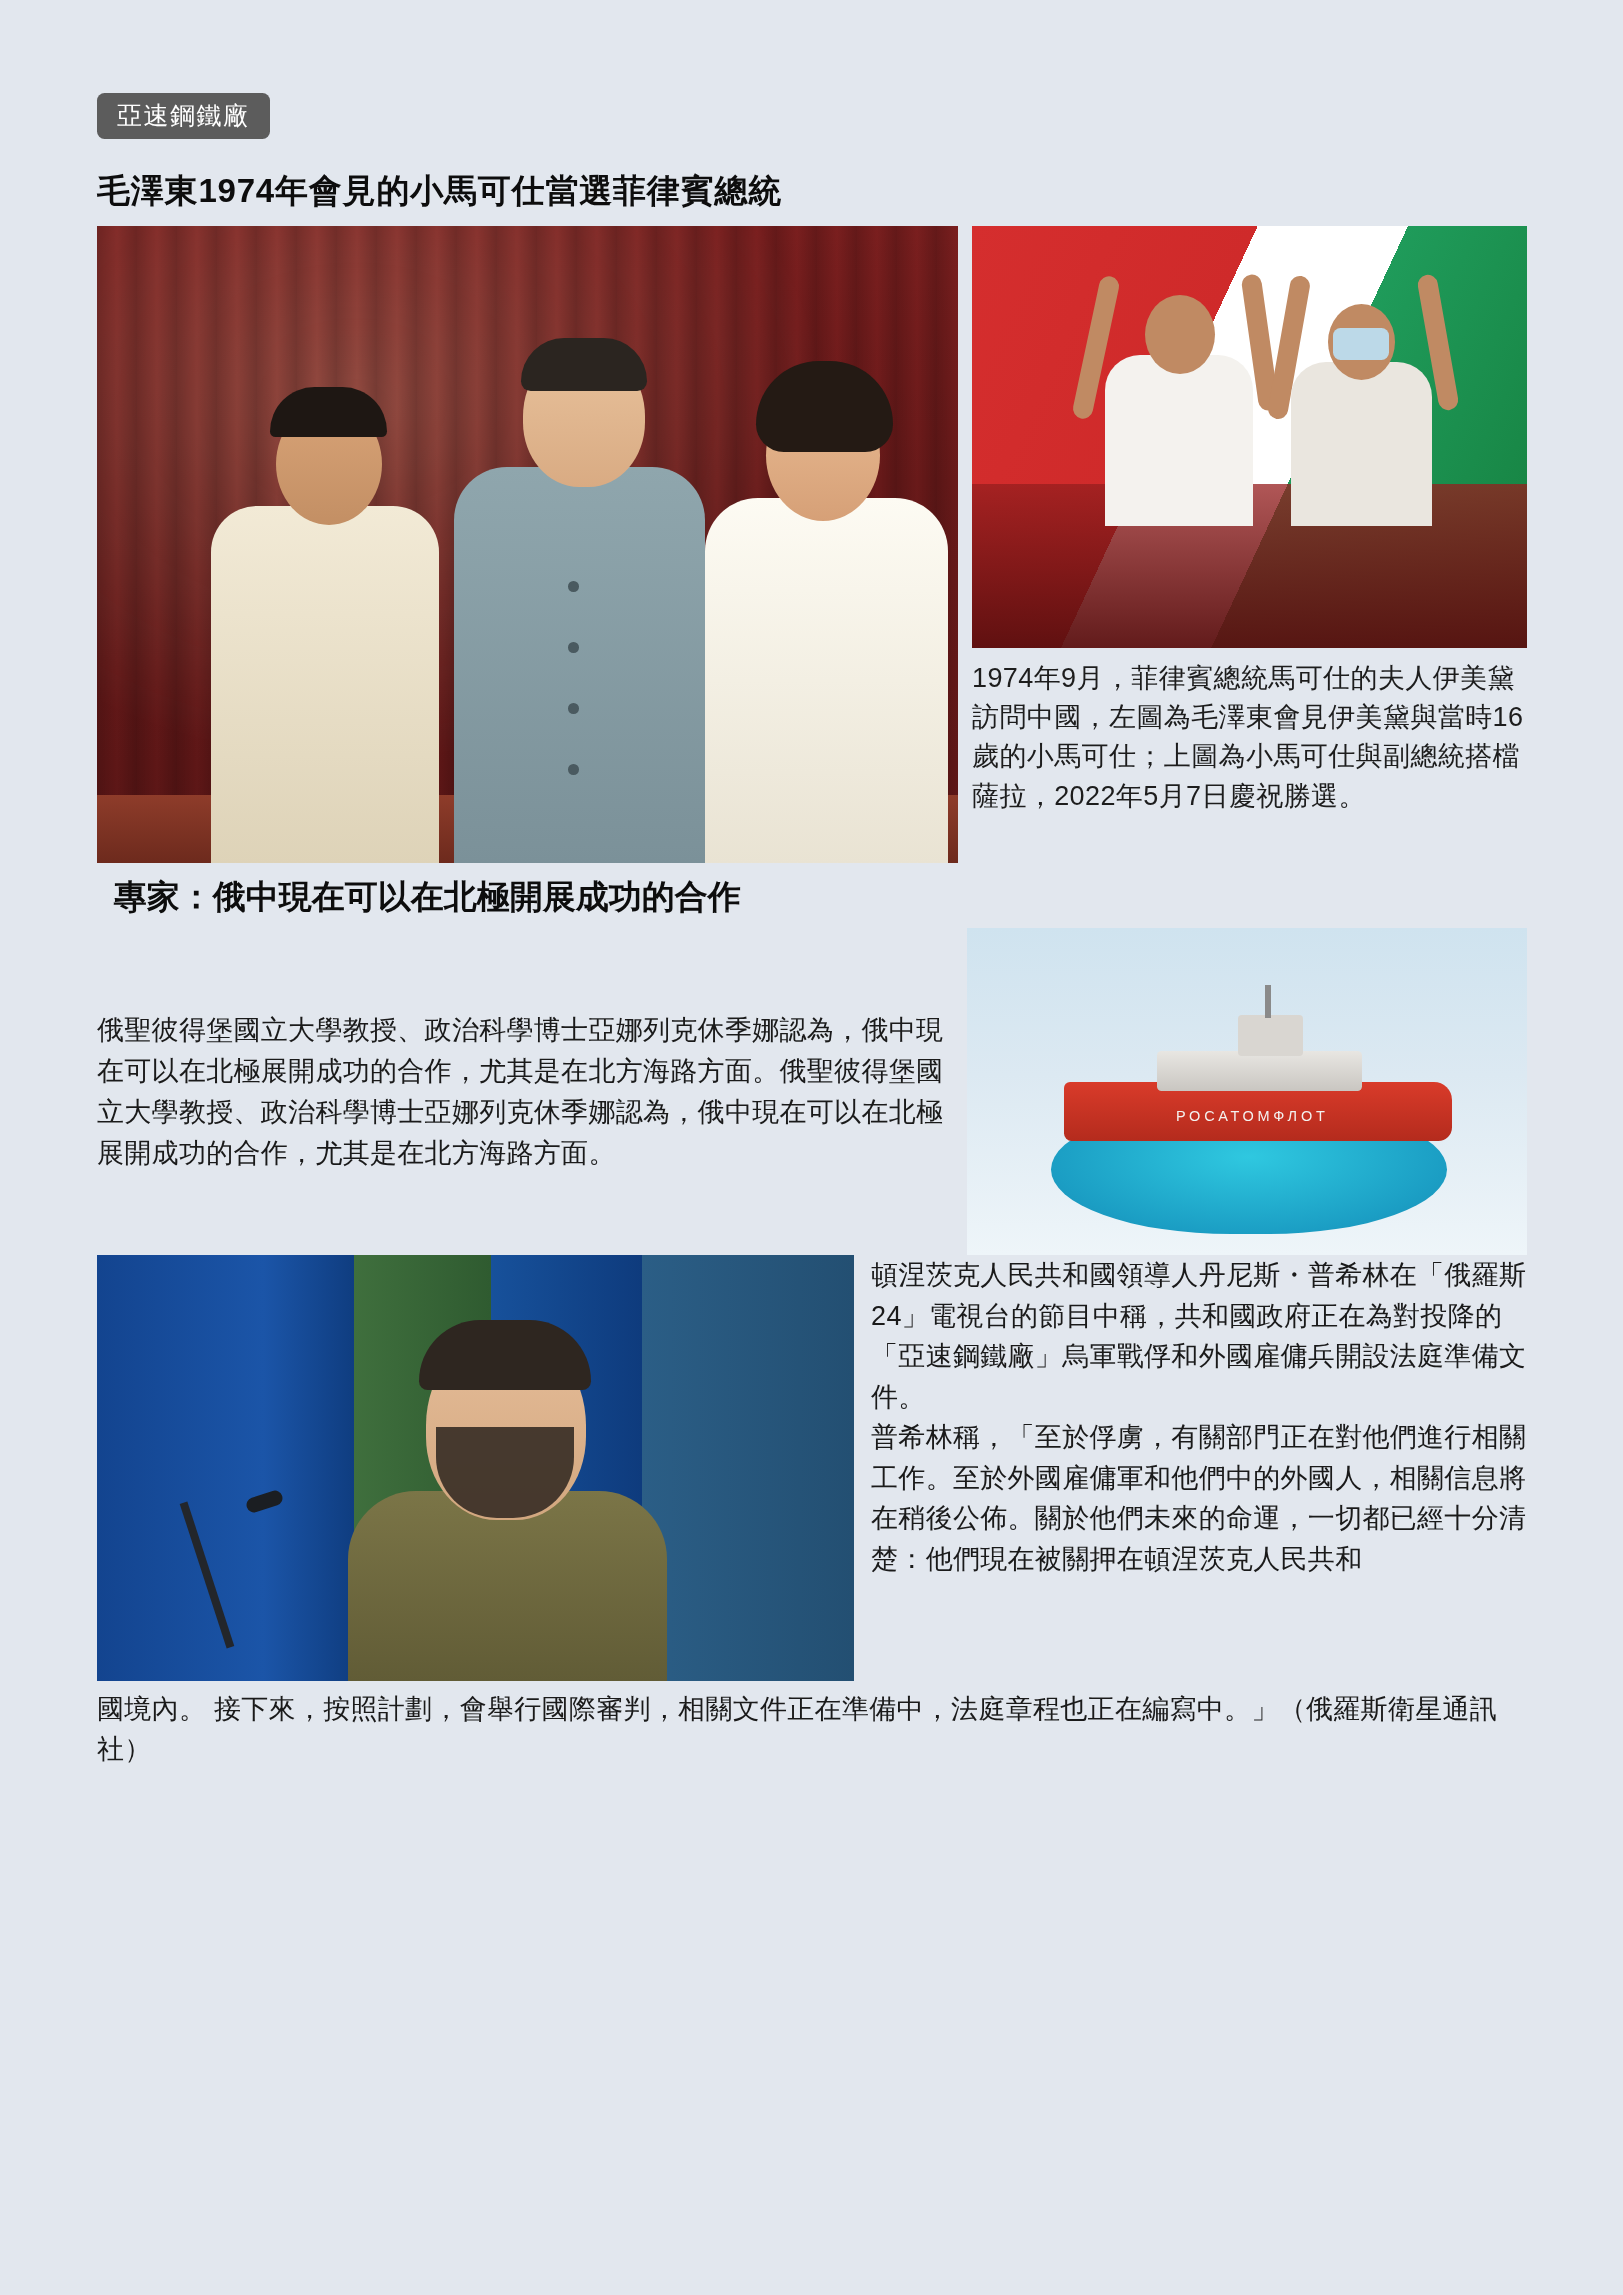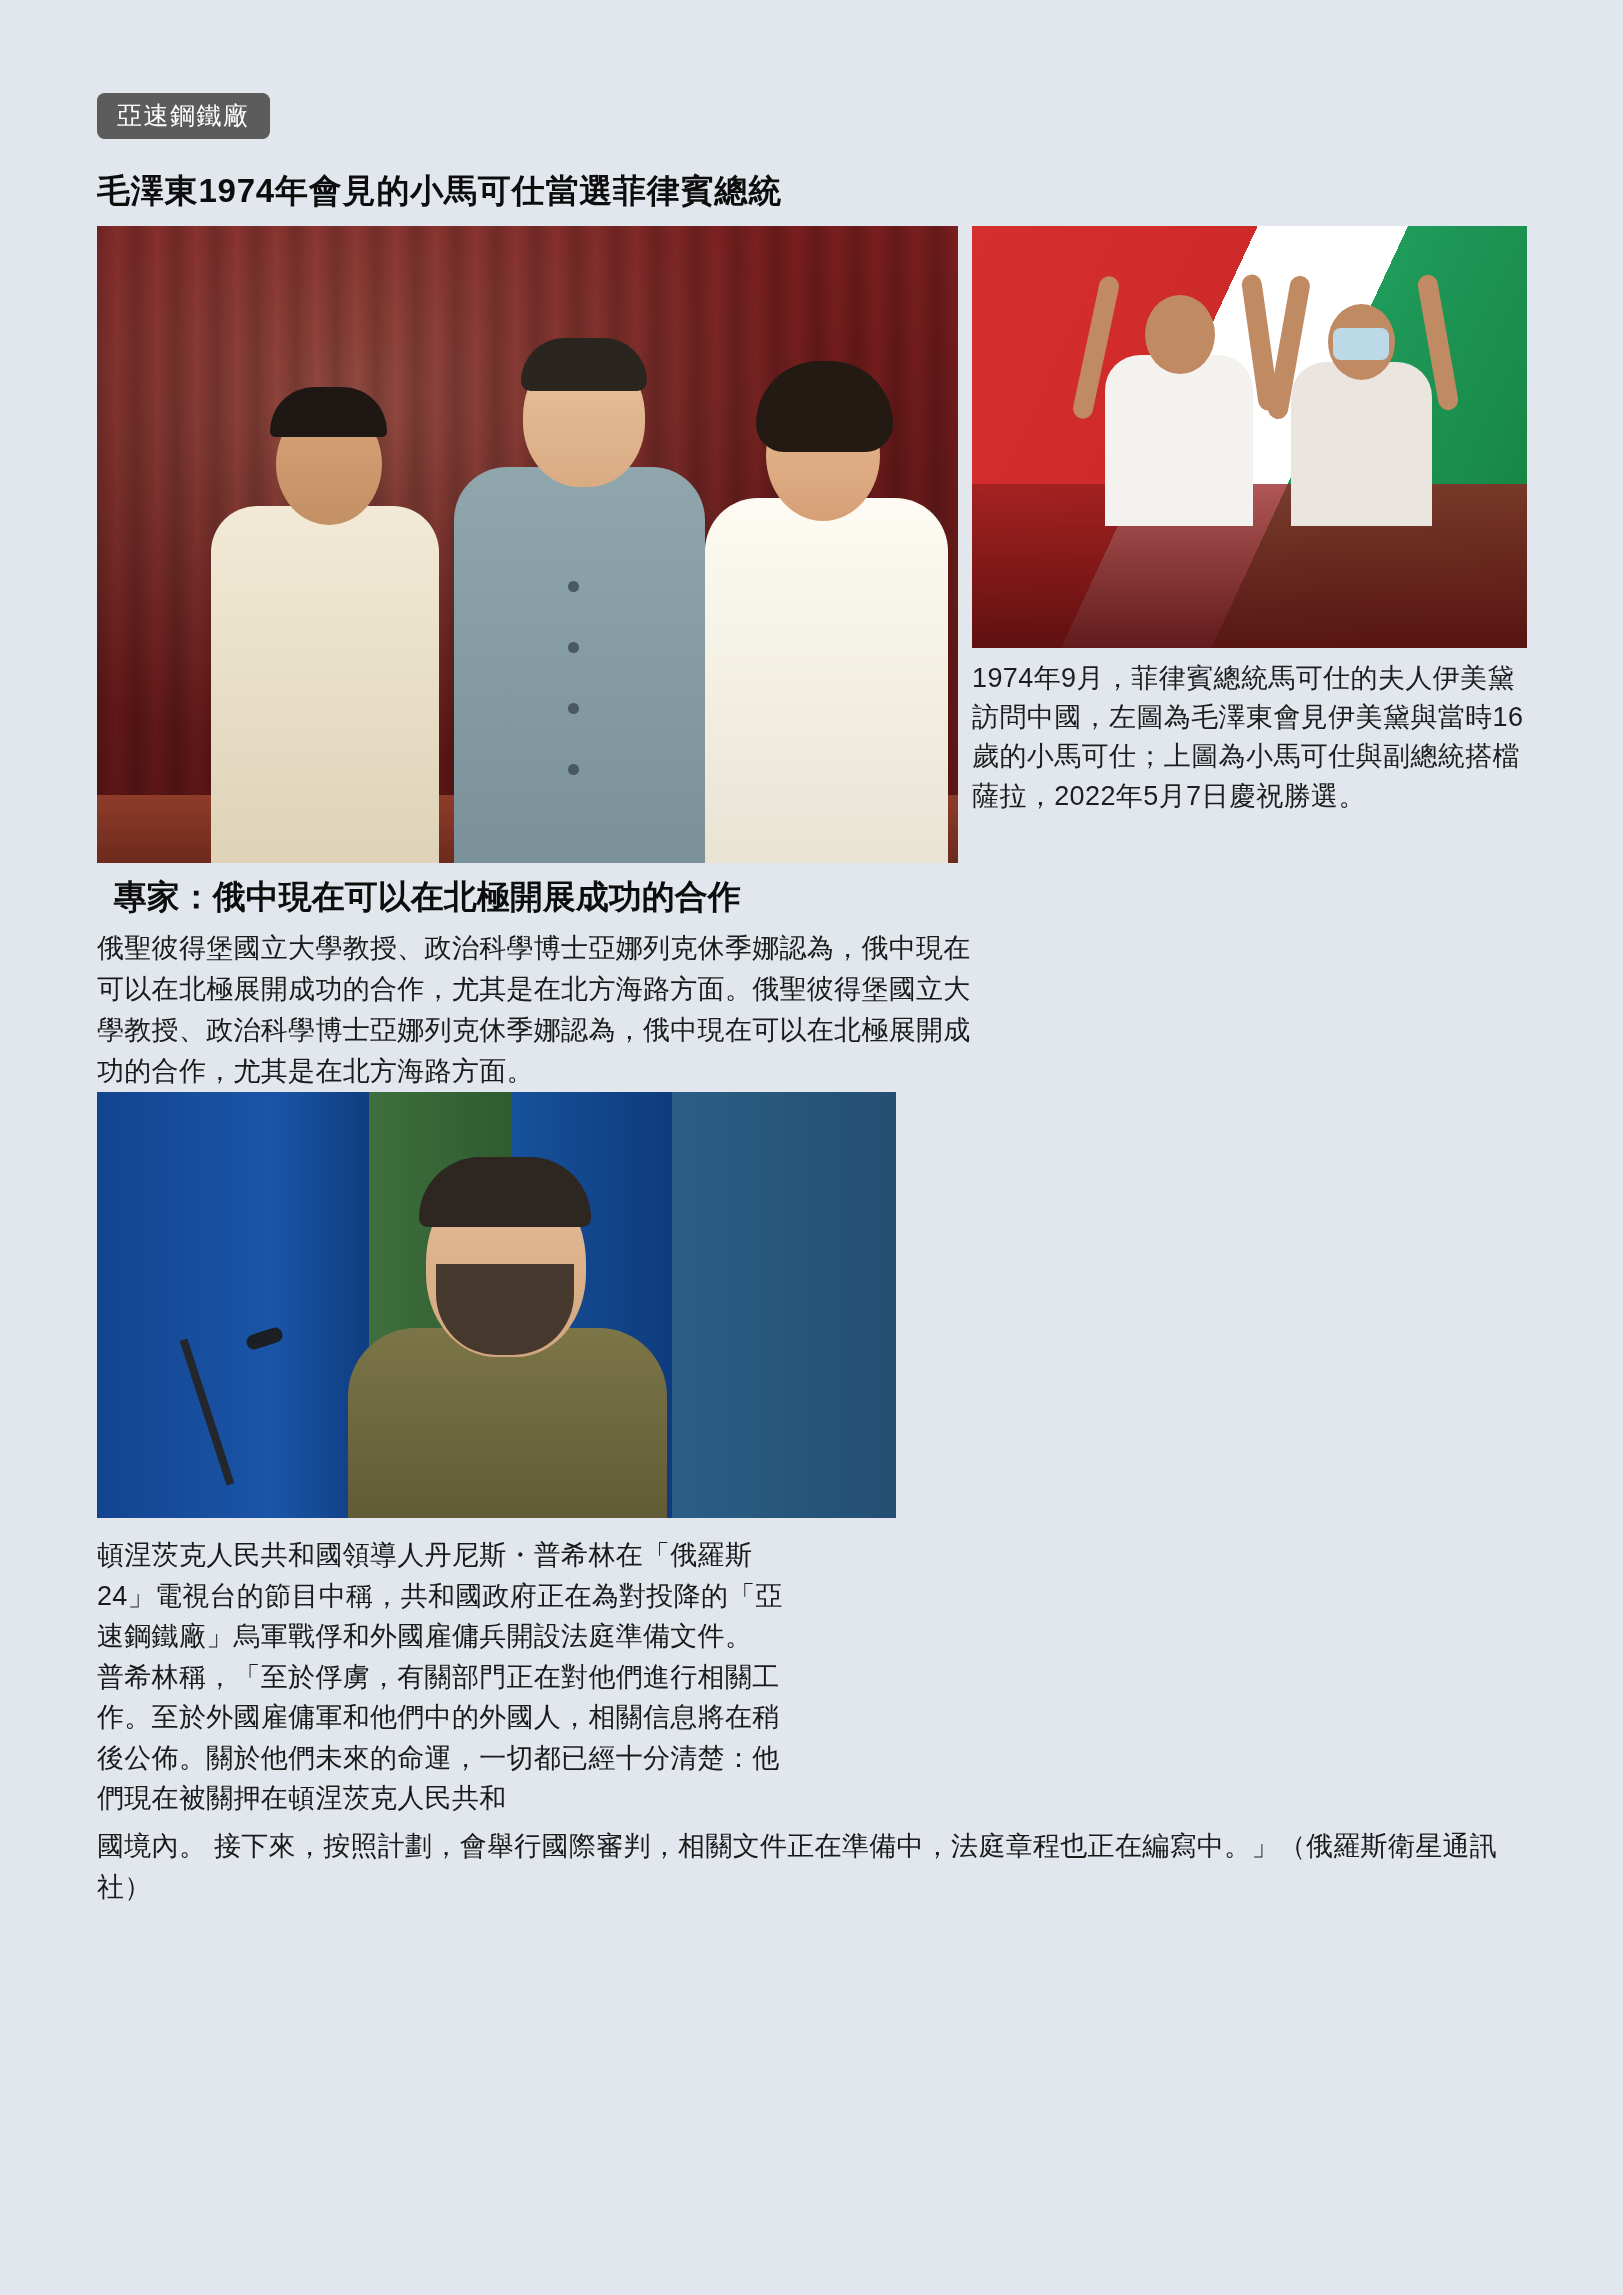--- a/index.html
+++ b/index.html
@@ -242,21 +242,20 @@
     line-height: 1.5;
     letter-spacing: 0.3px;
     margin-top: 12px;
   }
 
   
   .story3 {
     display: flex;
     gap: 16.7px;
     align-items: flex-start;
-    flex-direction: column;
   }
   .photo-man {
     width: 799px;
     height: 426px;
     background: linear-gradient(90deg,#13448f 0%, #1b55a8 22%, #0f3d80 34%, #3f6f3d 34%, #2f5b30 52%, #17519b 52%, #0e3b7d 72%, #2b5e86 72%, #234f72 100%);
   }
   .man-body {
     position: absolute; left: 251px; bottom: 0; width: 319px; height: 190px;
     background: linear-gradient(180deg, #7b7547, #615c36);
     border-radius: 68px 68px 0 0;
@@ -343,20 +342,28 @@
       </div>
       <p class="caption">1974年9月，菲律賓總統馬可仕的夫人伊美黛訪問中國，左圖為毛澤東會見伊美黛與當時16歲的小馬可仕；上圖為小馬可仕與副總統搭檔薩拉，2022年5月7日慶祝勝選。</p>
     </div>
 
   </div>
 
   <h2 class="headline-2">專家：俄中現在可以在北極開展成功的合作</h2>
 
   <div class="story2">
     <p class="s2-text">俄聖彼得堡國立大學教授、政治科學博士亞娜列克休季娜認為，俄中現在可以在北極展開成功的合作，尤其是在北方海路方面。俄聖彼得堡國立大學教授、政治科學博士亞娜列克休季娜認為，俄中現在可以在北極展開成功的合作，尤其是在北方海路方面。</p>
+    <div class="ph photo-ship">
+      <div class="ice-pool"></div>
+      <div class="ship-hull"></div>
+      <div class="ship-deck"></div>
+      <div class="ship-tower"></div>
+      <div class="ship-mast"></div>
+      <div class="ship-name">РОСАТОМФЛОТ</div>
+    </div>
   </div>
 
 
 
   <div class="story3">
     <div class="ph photo-man">
       <div class="man-body"></div>
       <div class="man-head"></div>
       <div class="man-beard"></div>
       <div class="man-hair"></div>

